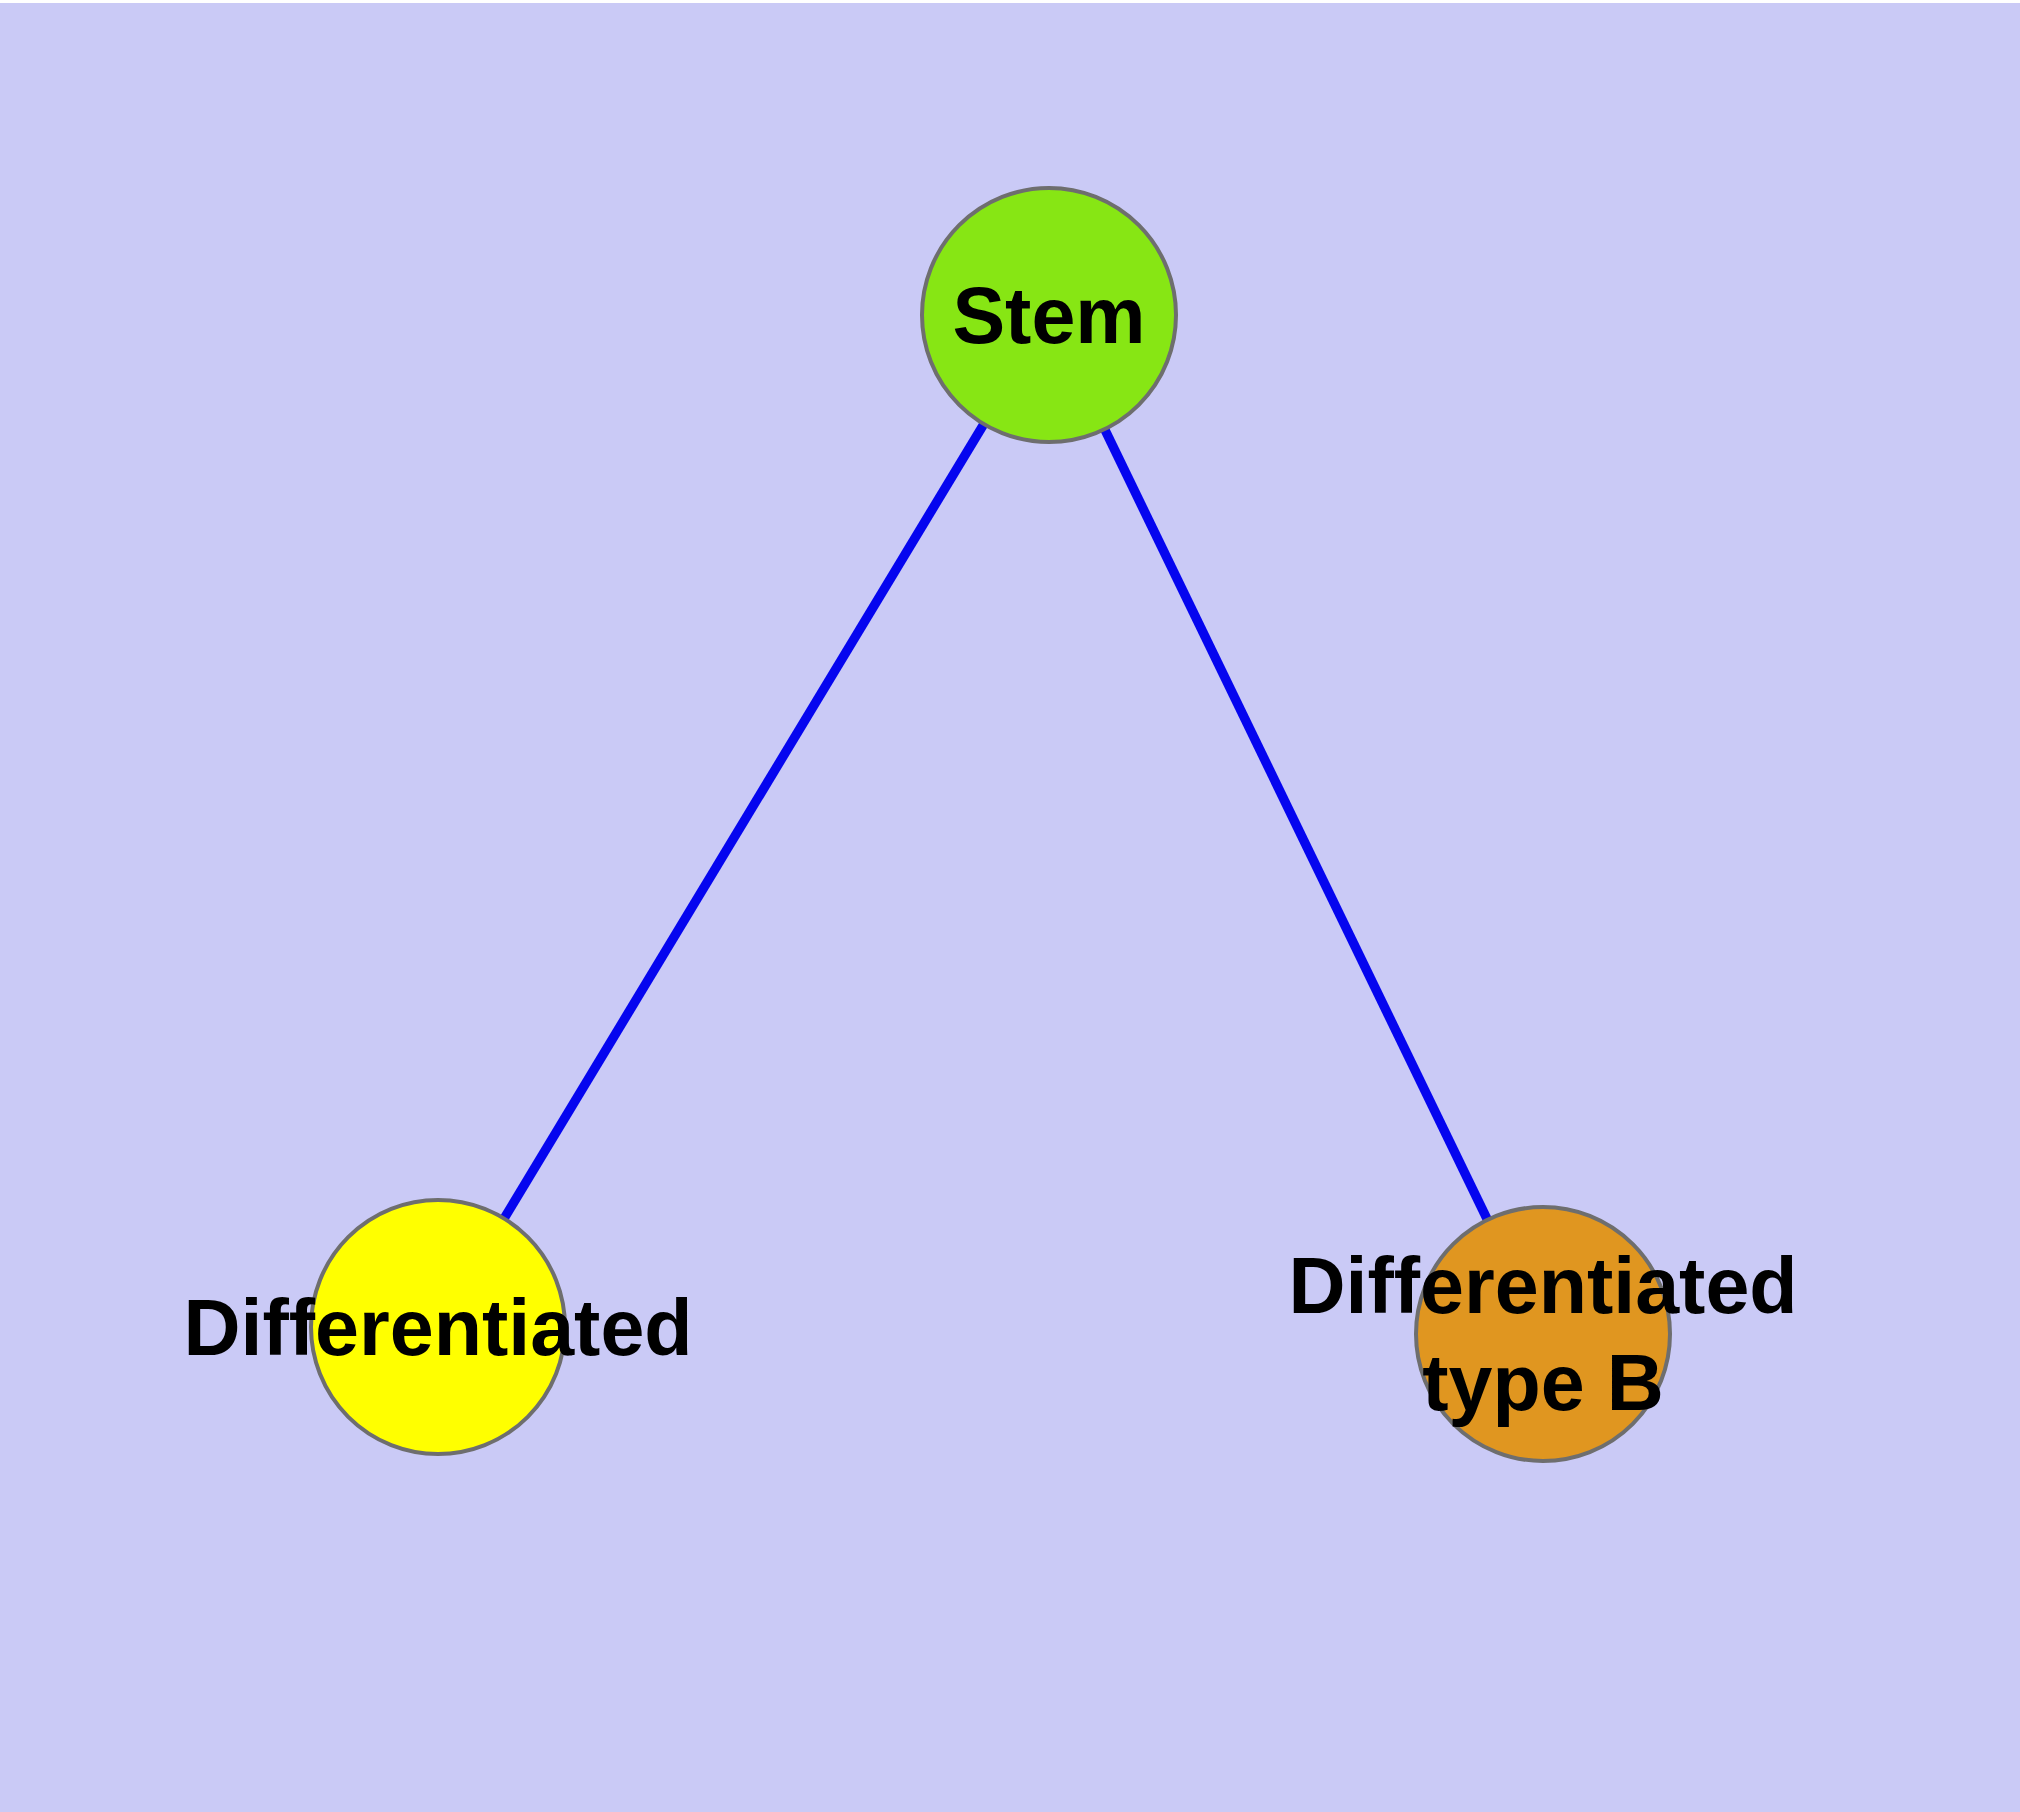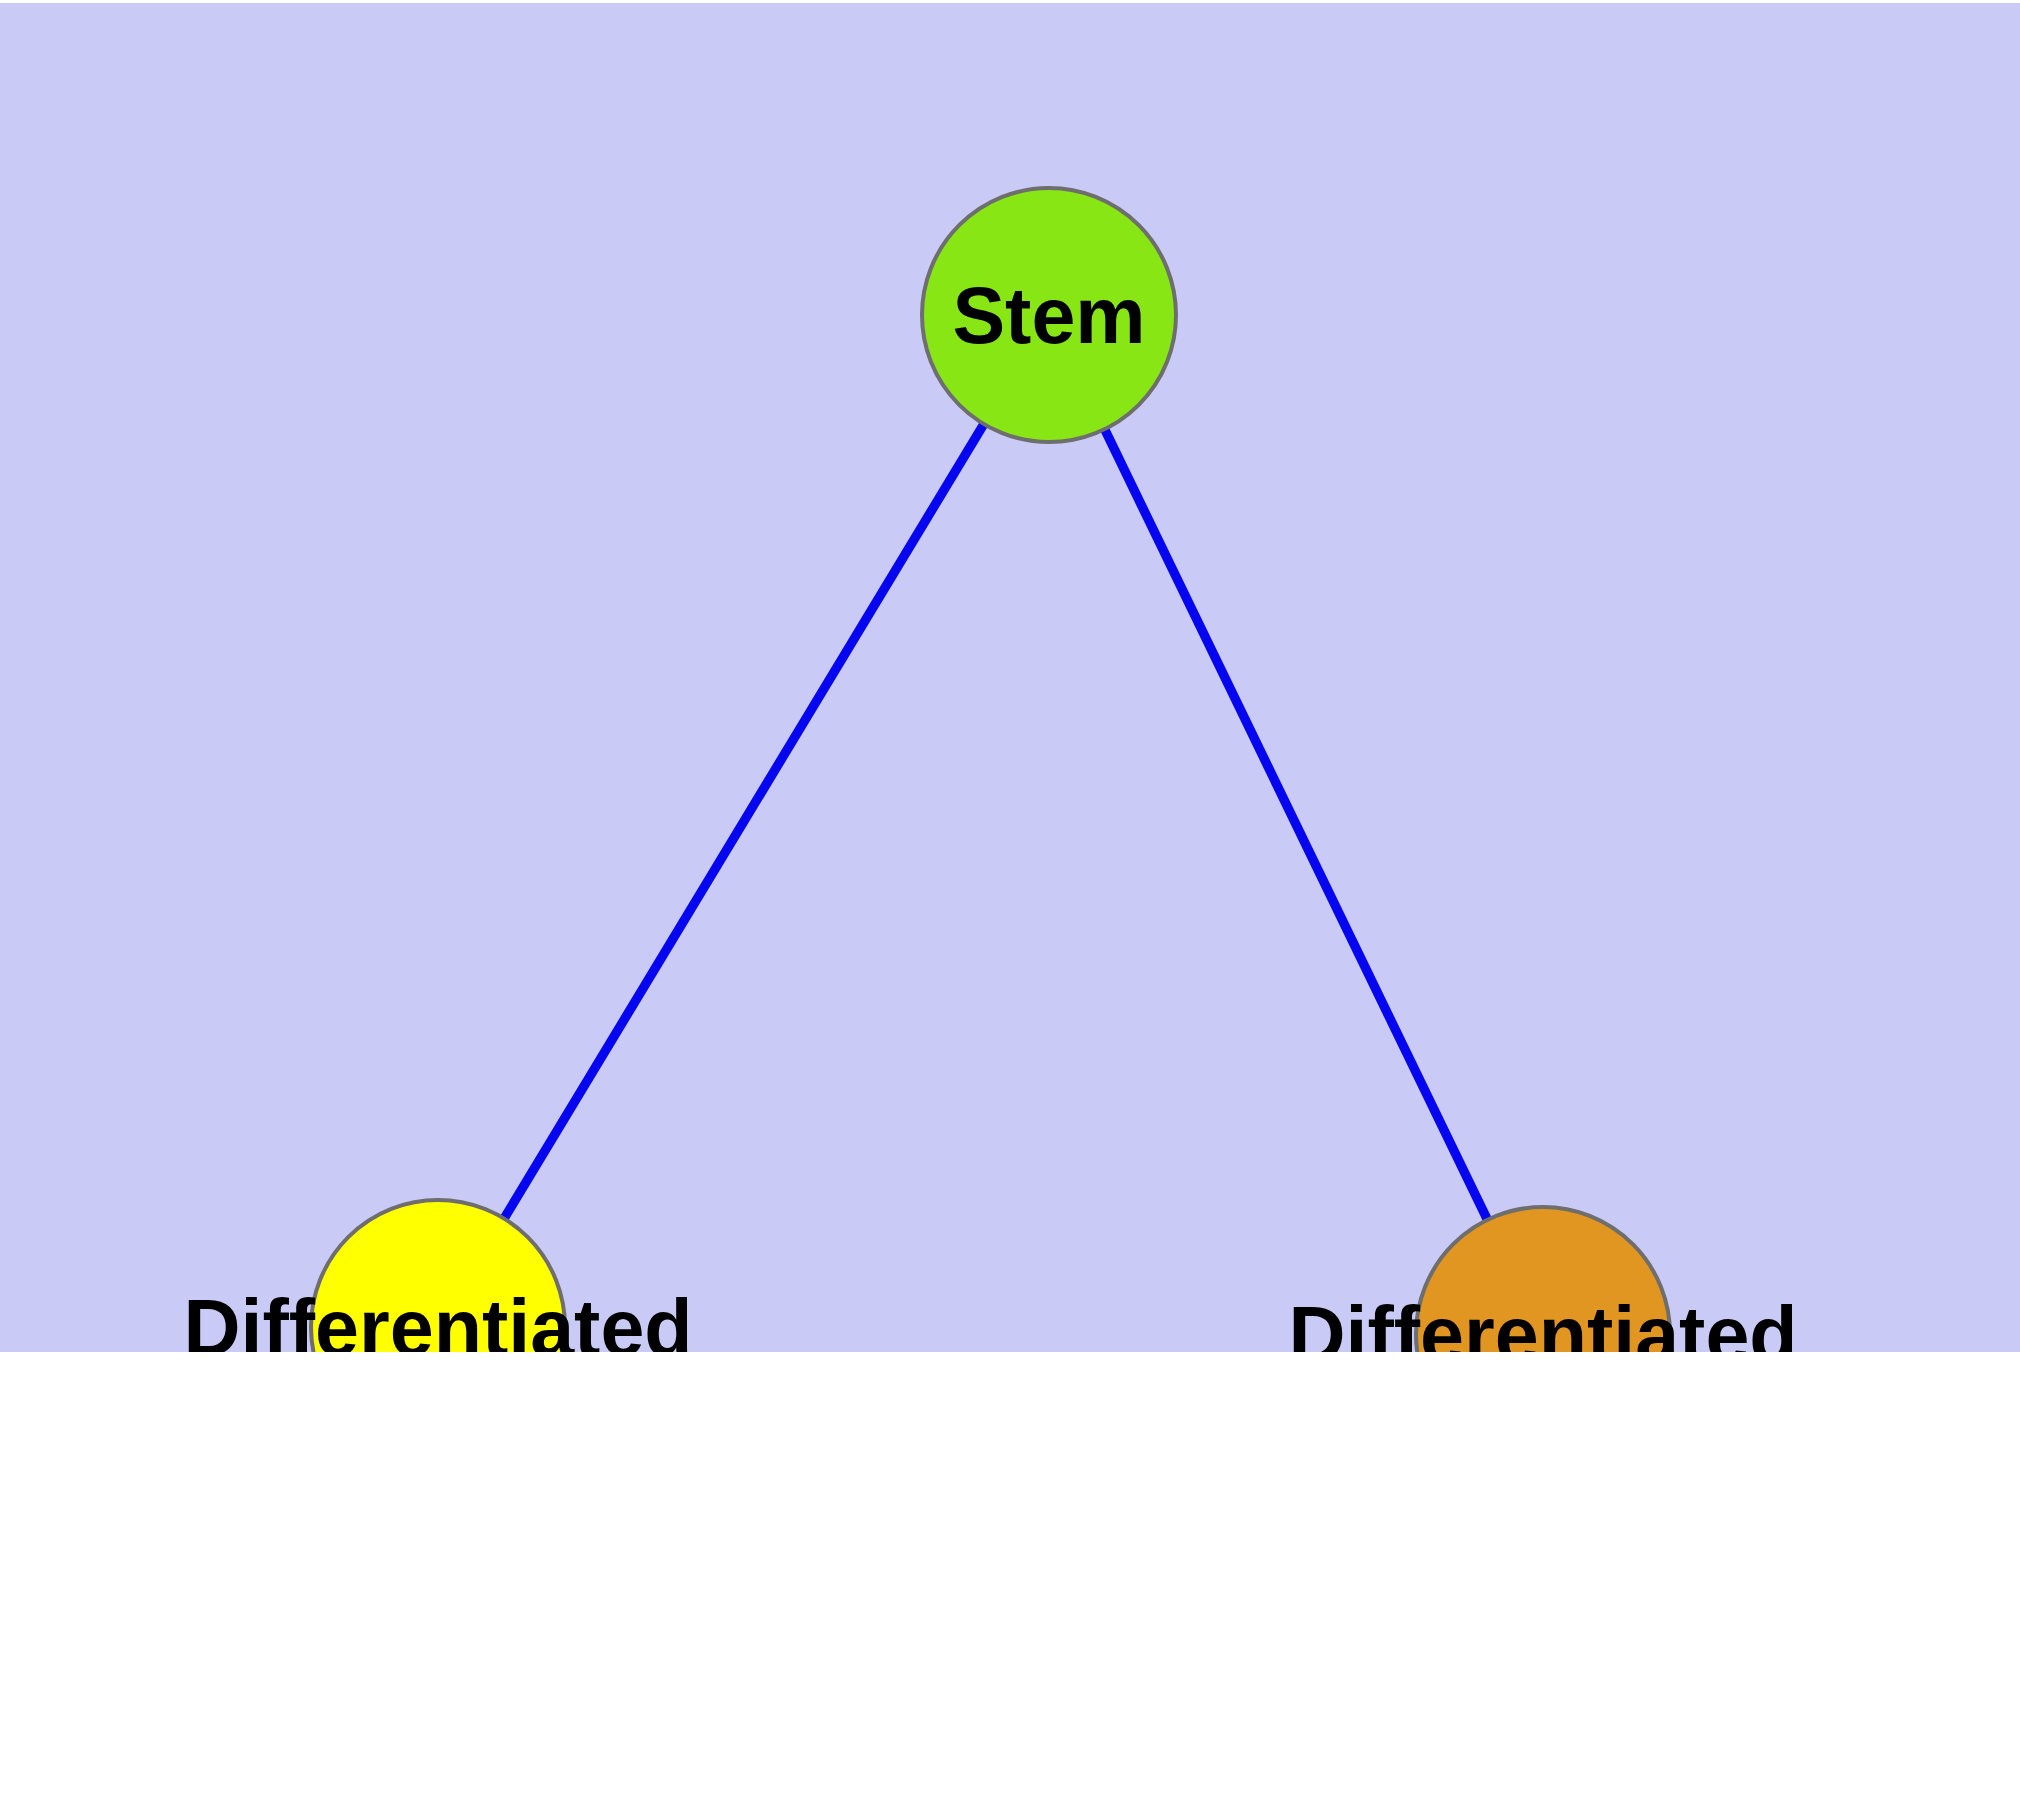--- a/index.html
+++ b/index.html
@@ -2,21 +2,21 @@
 <html style="font-size:13.6px"><head>
 <meta charset="utf-8">
 <style>
   html, body {
     margin: 0;
     padding: 0;
   }
   .canvas {
     position: relative;
     width: 2021px;
-    height: 1352px;
+    height: 1812px;
     overflow: hidden;
     font-family: "Liberation Sans", "DejaVu Sans", sans-serif;
   }
   .top-strip {
     position: absolute;
     top: 0; left: 0;
     width: 100%; height: 3.4px;
   }
   .edges-layer {
     position: absolute;
@@ -58,15 +58,16 @@
   </div>
 
   <div class="node-circle" style="left: 309px; top: 1198px; width: 258px; height: 258px; background: rgb(255, 255, 0); border-color: rgb(110, 110, 110); border-width: 4.2px;"></div>
   <div class="node-label" style="left: 438px; top: 1327px; color: rgb(0, 0, 0);">
     <div>Differentiated</div>
   </div>
 
   <div class="node-circle" style="left: 1414px; top: 1205px; width: 258px; height: 258px; background: rgb(224, 150, 32); border-color: rgb(110, 110, 110); border-width: 4.2px;"></div>
   <div class="node-label" style="left: 1543px; top: 1334px; color: rgb(0, 0, 0);">
     <div>Differentiated</div>
+    <div>type B</div>
   </div>
 </div>
 
 
 </body></html>

